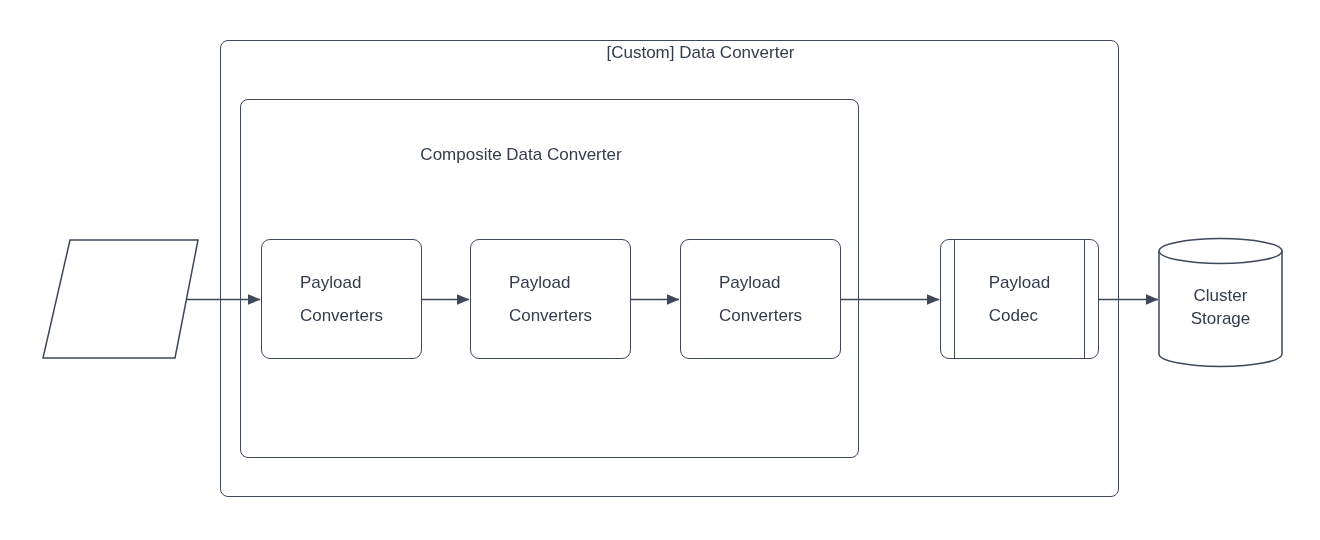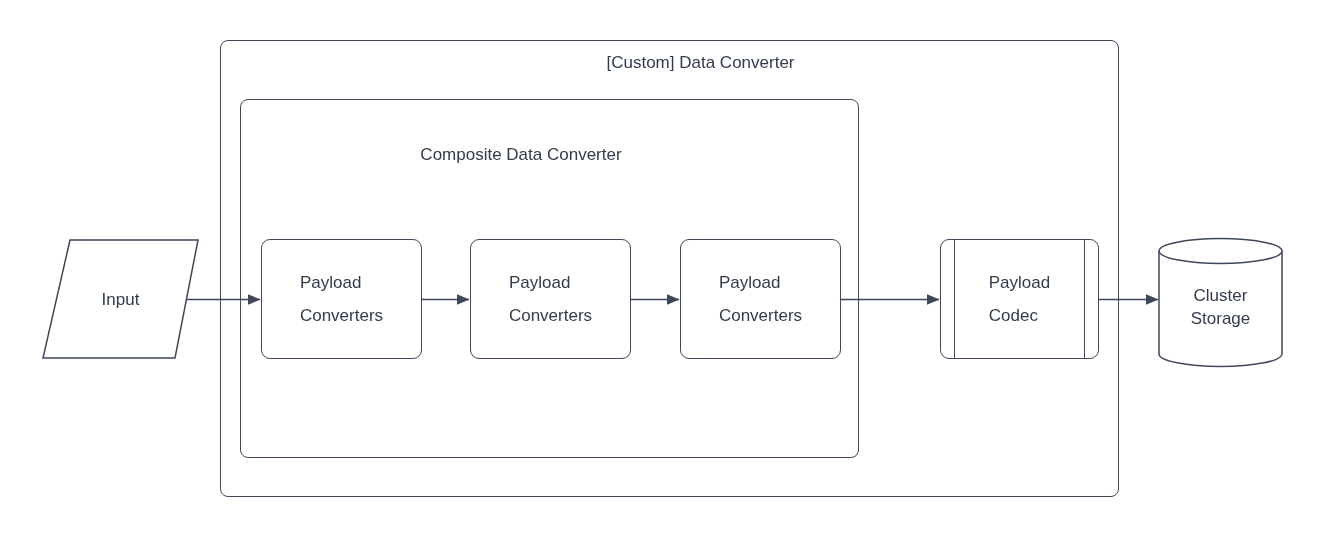--- a/index.html
+++ b/index.html
@@ -78,26 +78,25 @@
     <g>
       <line class="arrow-line" x1="186.5" y1="299.5" x2="260" y2="299.5" marker-end="url(#arrow)"></line>
       <line class="arrow-line" x1="421.5" y1="299.5" x2="469" y2="299.5" marker-end="url(#arrow)"></line>
       <line class="arrow-line" x1="630.5" y1="299.5" x2="679" y2="299.5" marker-end="url(#arrow)"></line>
       <line class="arrow-line" x1="840.5" y1="299.5" x2="939" y2="299.5" marker-end="url(#arrow)"></line>
       <line class="arrow-line" x1="1098.5" y1="299.5" x2="1158" y2="299.5" marker-end="url(#arrow)"></line>
     </g>
   </svg>
 
   <div class="box container-box" style="left:220px;top:40px;width:899px;height:457px;"></div>
-  <div class="container-title" style="left:220px;top:51px;width:961px;">[Custom] Data Converter</div>
+  <div class="container-title" style="left:220px;top:41px;width:961px;">[Custom] Data Converter</div>
 
   <div class="box container-box" style="left:240px;top:99px;width:619px;height:359px;"></div>
   <div class="container-title" style="left:240px;top:143px;width:562px;">Composite Data Converter</div>
 
-  <div class="abs-label" style="left:43px;top:288px;width:155px;">Input</div>
 
   <div class="box" style="left:261px;top:239px;width:161px;height:120px;">
     <div class="node-label">Payload
 Converters</div>
   </div>
 
   <div class="box" style="left:470px;top:239px;width:161px;height:120px;">
     <div class="node-label">Payload
 Converters</div>
   </div>

